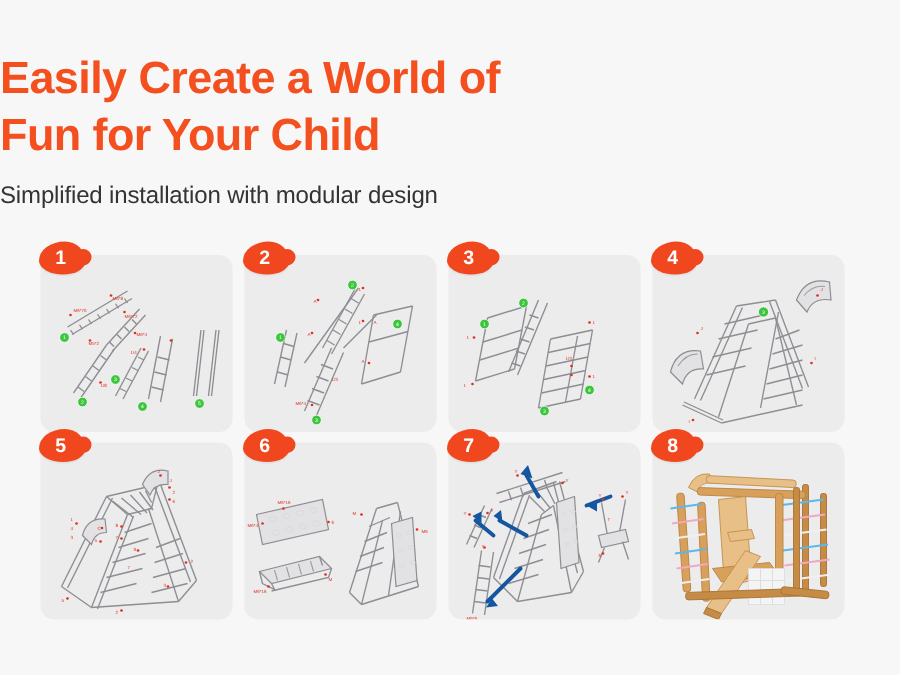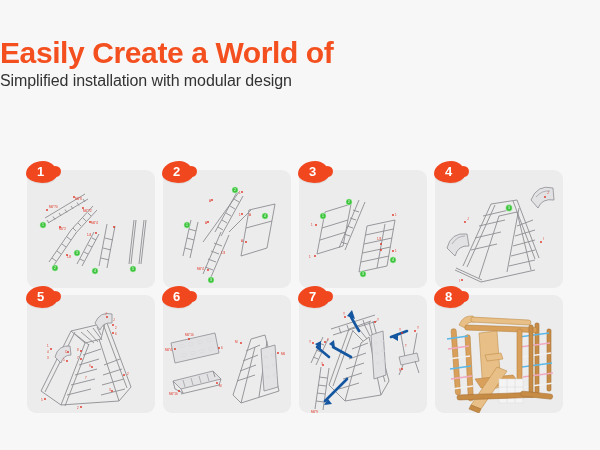--- a/index.html
+++ b/index.html
@@ -16,20 +16,21 @@
   .title {
     color: #f4501f;
     font-size: 30px;
     font-weight: bold;
     line-height: 1.28;
     letter-spacing: -0.4px;
     font-family: "Liberation Sans", sans-serif;
   }
   .title .l2 { display: block; }
   .subtitle {
+    margin-top: 11px;
     color: #333333;
     font-size: 16px;
     font-weight: normal;
     letter-spacing: -0.1px;
   }
 
   
   .grid {
     position: absolute;
     left: 27px; top: 170px;
@@ -98,20 +99,21 @@
   .netc  { fill: none; stroke: #d8d8dc; stroke-width: .55; }
 </style>
 </head>
 <body>
 
 <div class="page">
 
   <div class="header">
     <h1 class="title">
       <span>Easily Create a World of</span>
+      <span class="l2">Fun for Your Child</span>
     </h1>
     <div class="subtitle">Simplified installation with modular design</div>
   </div>
 
   <div class="grid">
 
     <div class="panel">
       <div class="panel-inner">
         <svg class="schem" viewBox="0 0 128 118">
           <g class="mline">

